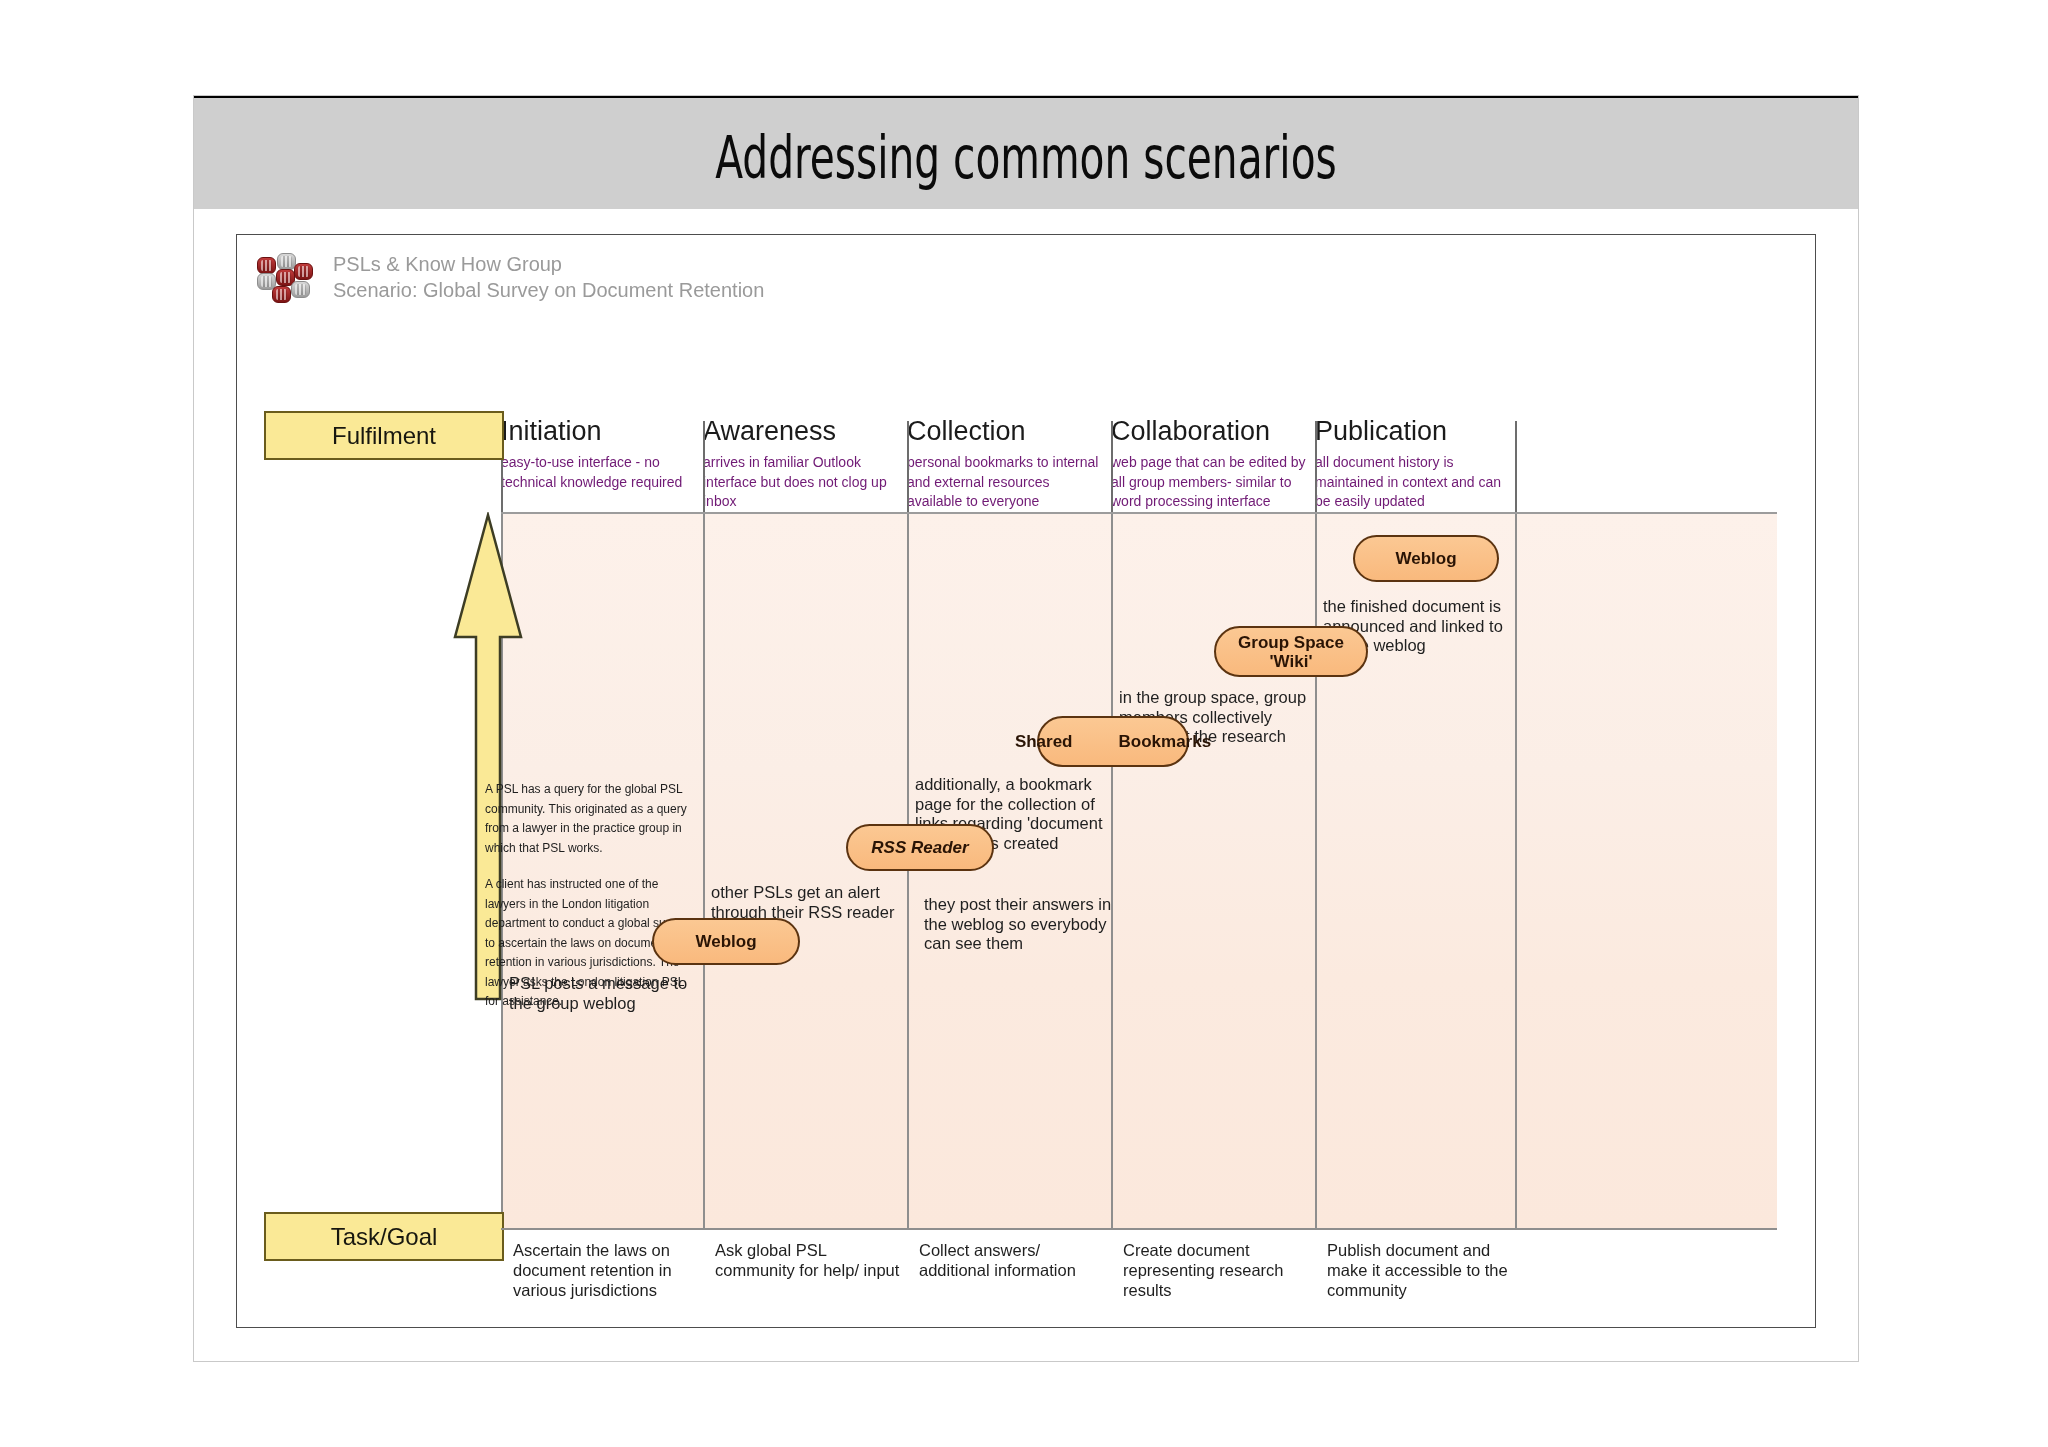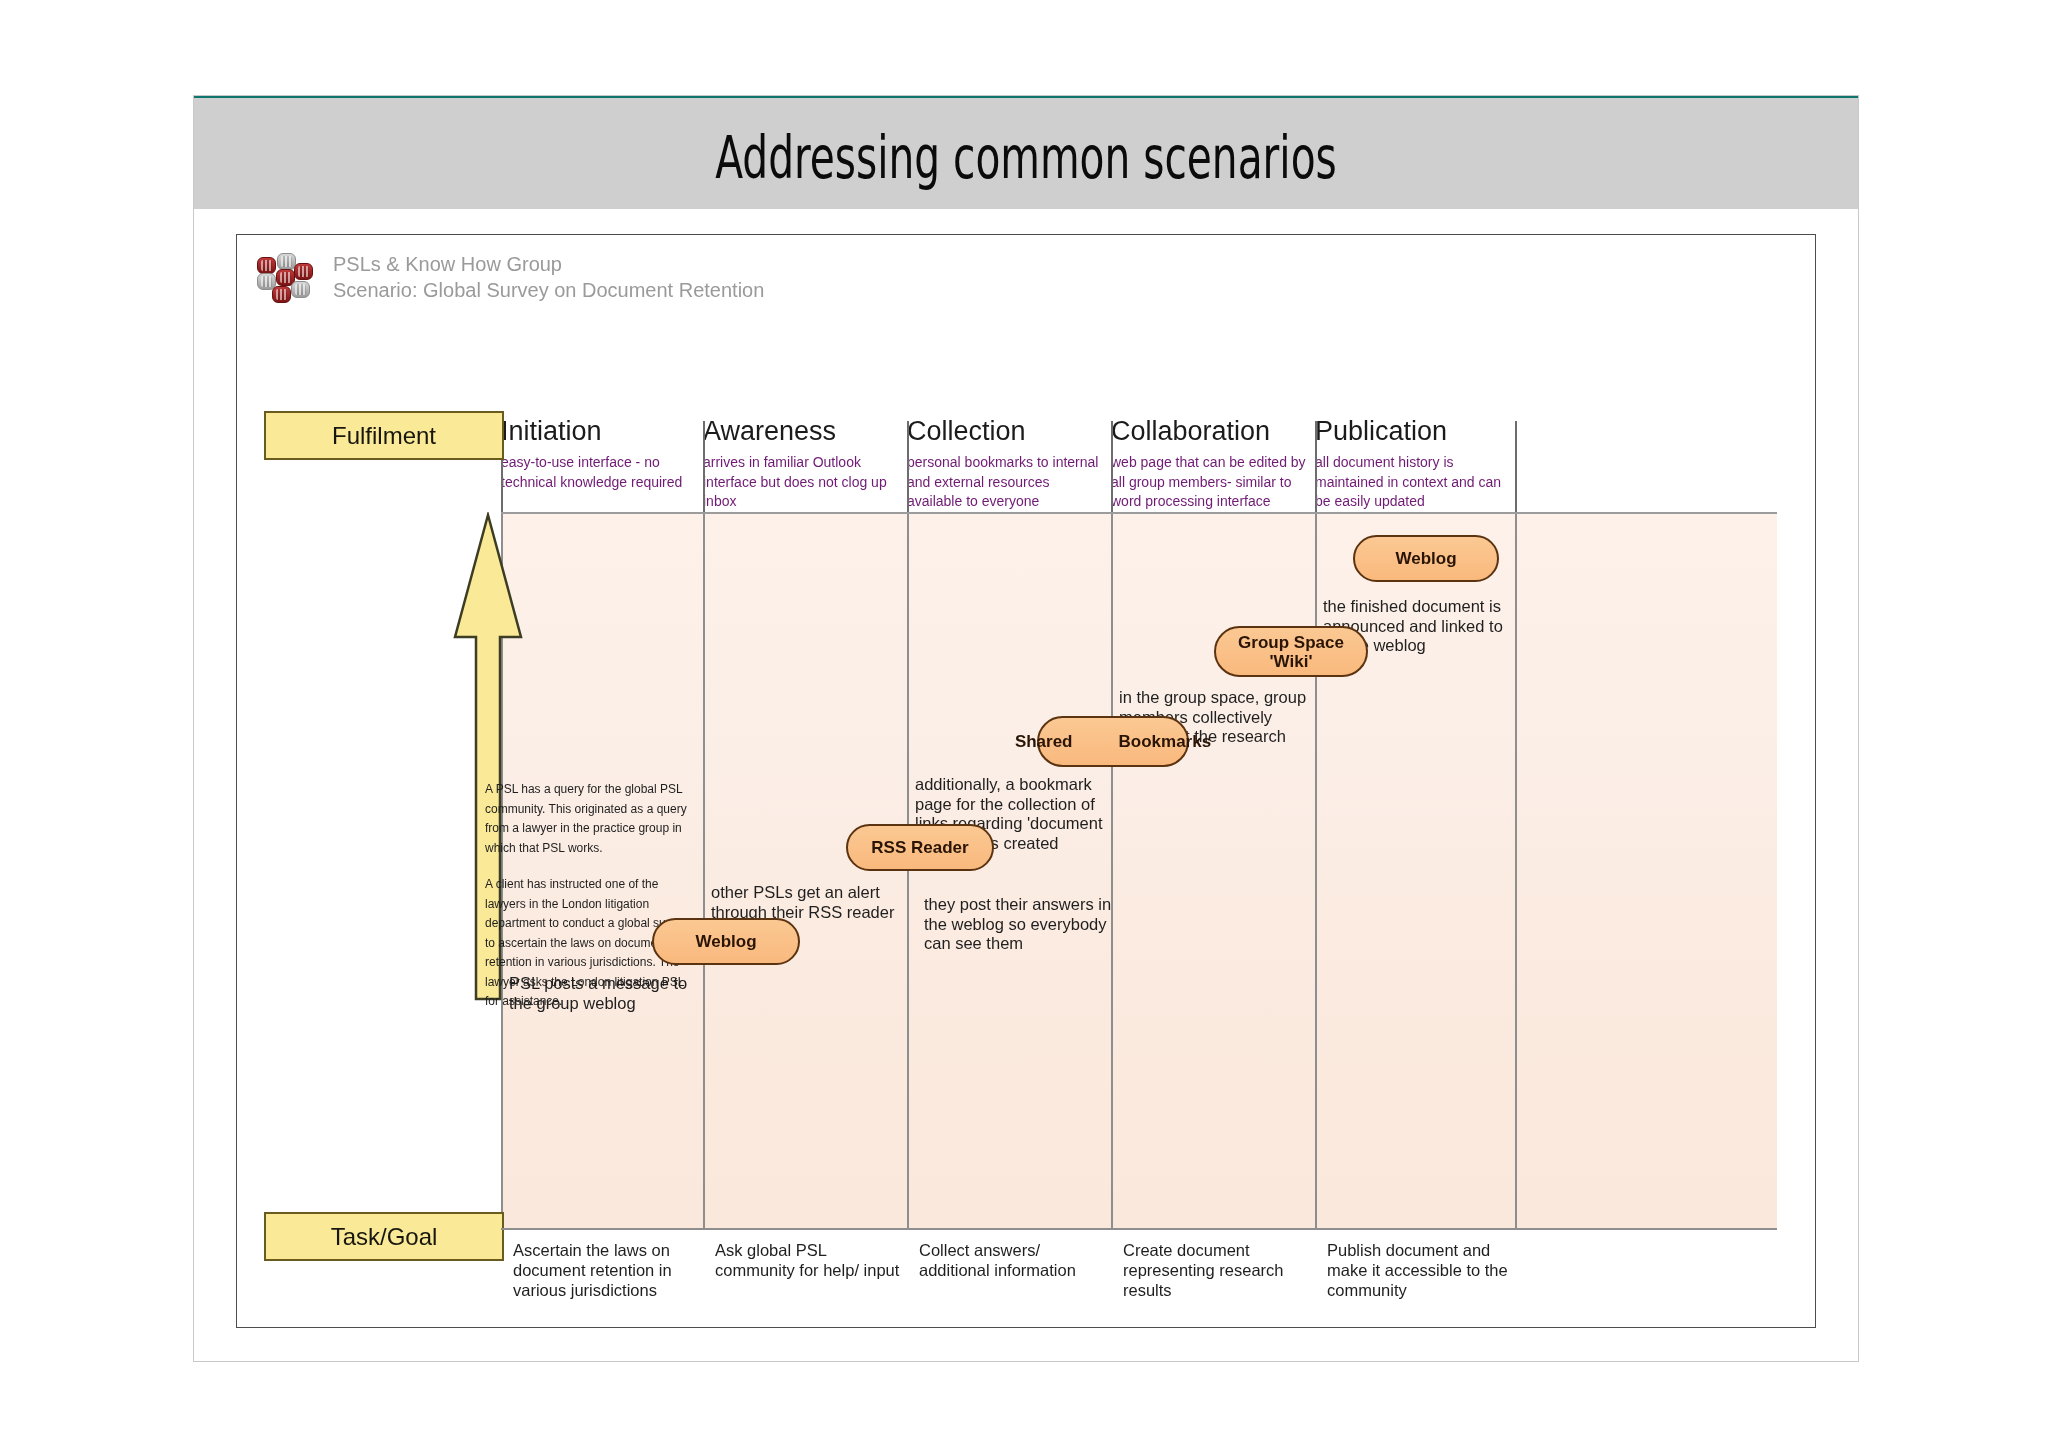--- a/index.html
+++ b/index.html
@@ -2,21 +2,21 @@
 <html><head>
 <meta charset="utf-8">
 <style>
   html,body{margin:0;padding:0;background:#ffffff;}
   body{width:2048px;height:1447px;position:relative;font-family:"Liberation Sans",sans-serif;overflow:hidden;}
 
   
   #slide{position:absolute;left:193px;top:95px;width:1664px;height:1265px;background:#ffffff;border:1px solid #c9c9c9;}
 
   
-  #title-band{position:absolute;left:0;top:0;width:1664px;height:113px;background:#cfcfcf;border-top:2px solid #0f766e;box-sizing:border-box;}
+  #title-band{position:absolute;left:0;top:0;width:1664px;height:113px;background:#cfcfcf;border-top:2px solid #000000;box-sizing:border-box;}
   #title-text{position:absolute;left:0;top:26px;width:1664px;text-align:center;
     font-family:"Liberation Sans Narrow","DejaVu Sans Condensed","Liberation Sans",sans-serif;
     font-size:58px;font-weight:400;color:#0b0b0b;letter-spacing:0px;
     transform:scaleX(0.78);transform-origin:center top;white-space:nowrap;}
 
   
   #diagram{position:absolute;left:42px;top:138px;width:1580px;height:1094px;border:1px solid #4d4d4d;background:#fff;box-sizing:border-box;}
 
   
   #brand{position:absolute;left:20px;top:16px;width:700px;height:66px;}
@@ -182,21 +182,21 @@
     <div class="pill" style="left:977px;top:391px;width:154px;height:51px;flex-direction:column;">
       <span>Group Space</span>
       <span>'Wiki'</span>
     </div>
 
     <div class="pill" style="left:800px;top:481px;width:152px;height:51px;flex-direction:row;gap:46px;">
       <span>Shared</span>
       <span>Bookmarks</span>
     </div>
 
-    <div class="pill" style="left:609px;top:589px;width:148px;height:47px;">
+    <div class="pill" style="left:609px;top:589px;width:148px;height:47px;font-style:italic;">
       <span>RSS Reader</span>
     </div>
 
     <div class="pill" style="left:415px;top:683px;width:148px;height:47px;">
       <span>Weblog</span>
     </div>
 
     <div id="task-row-line"></div>
     <div class="task-note" style="left:276px;top:1005px;width:190px;">Ascertain the laws on document retention in various jurisdictions</div>
     <div class="task-note" style="left:478px;top:1005px;width:190px;">Ask global PSL community for help/ input</div>

